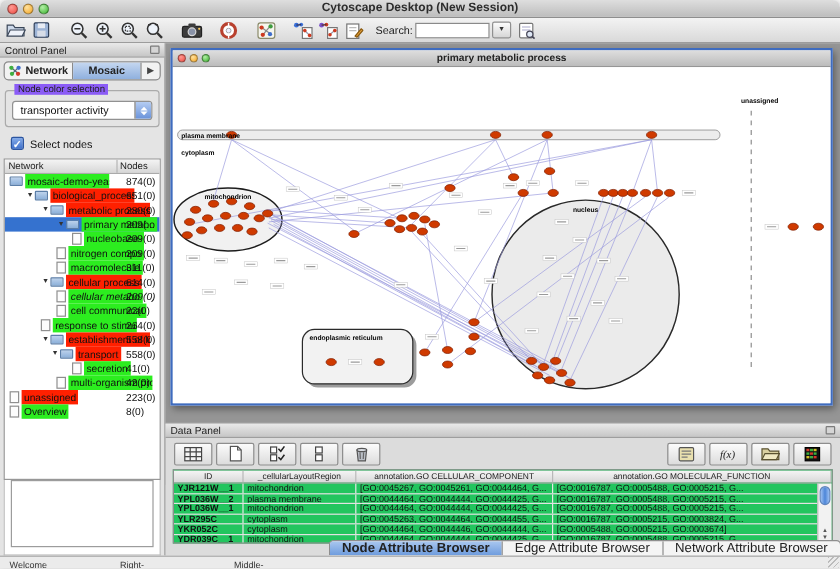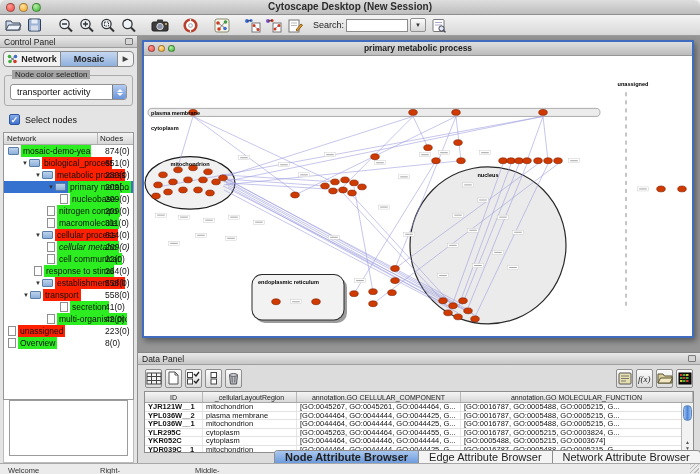--- a/index.html
+++ b/index.html
@@ -24,21 +24,21 @@
   .ddbtn{width:16px;height:14px;border:1px solid #909090;border-radius:2px;background:linear-gradient(#fcfcfc,#d6d6d6);display:flex;align-items:center;justify-content:center;font-size:6px;color:#333;}
   
   .cp{position:absolute;left:0;top:36px;width:138px;bottom:11px;background:#e4e4e4;border-right:1px solid #8f8f8f;display:flex;flex-direction:column;}
   .panelhead{height:12px;background:linear-gradient(#e9e9e9,#c6c6c6);border-bottom:1px solid #9e9e9e;font-size:8.5px;color:#222;display:flex;align-items:center;padding:0 4px;}
   .panelhead .ph-ico{margin-left:auto;width:8px;height:7px;border:1px solid #7b7b7b;background:#d5d5d5;border-radius:1px;}
   .cptabs{display:flex;margin:3px 3px 2px 3px;height:16px;border:1px solid #8a8a8a;border-radius:4px;background:#f2f2f2;overflow:hidden;}
   .seg{flex:1;display:flex;align-items:center;justify-content:center;gap:3px;font-size:9px;font-weight:bold;color:#222;border-right:1px solid #8a8a8a;}
   .seg:last-child{border-right:none;flex:0 0 15px;font-size:7px;color:#444;}
   .seg.active{background:linear-gradient(#c5d7f0,#8fb0de);}
   .groupbox{margin:6px 4px 2px 4px;border:1px solid #ababab;border-radius:3px;position:relative;padding:8px 5px 5px 5px;}
-  .legend{position:absolute;top:-6px;left:7px;background:#a3a3a3;padding:0 3px;font-size:8px;color:#222;}
+  .legend{position:absolute;top:-6px;left:7px;background:#8b5cf6;padding:0 3px;font-size:8px;color:#222;}
   .combo{height:16px;background:#fff;border:1px solid #919191;border-radius:3px;display:flex;align-items:center;font-size:9px;color:#111;padding-left:6px;position:relative;overflow:hidden;}
   .combobtn{position:absolute;right:0;top:0;bottom:0;width:14px;background:linear-gradient(#b4ccf2,#6a93da);border-left:1px solid #7a7a7a;display:flex;flex-direction:column;align-items:center;justify-content:center;gap:1px;}
   .arr-up{width:0;height:0;border-left:3px solid transparent;border-right:3px solid transparent;border-bottom:3px solid #fff;}
   .arr-dn{width:0;height:0;border-left:3px solid transparent;border-right:3px solid transparent;border-top:3px solid #fff;}
   .cbrow{display:flex;align-items:center;gap:5px;margin:6px 0 5px 9px;}
   .cbx{width:11px;height:11px;border:1px solid #2c55a0;border-radius:2px;background:linear-gradient(#85abe8,#3f70cc);color:#fff;font-size:9px;font-weight:bold;line-height:10px;text-align:center;}
   .cbxlabel{font-size:9px;color:#111;}
   .treebox{margin:2px 3px 0 3px;background:#fff;border:1px solid #979797;height:268px;overflow:hidden;position:relative;}
   .treehead{display:flex;height:12px;background:linear-gradient(#f4f4f4,#d7d7d7);border-bottom:1px solid #aaa;font-size:8px;color:#222;}
   .treehead .c1{flex:1;padding-left:3px;border-right:1px solid #b5b5b5;line-height:12px;}
@@ -65,23 +65,23 @@
   .canvas{position:absolute;left:0;top:14px;right:0;bottom:0;background:#fff;}
   .canvas svg{width:100%;height:100%;display:block;}
   .behind{position:absolute;left:0;bottom:0;right:0;height:14px;}
   .bz{position:absolute;left:8px;bottom:0;width:92px;height:14px;}
   .bfrag{position:absolute;bottom:1px;height:12px;background:#f3f3f3;border:1px solid #858585;}
   .bblue{position:absolute;bottom:1px;height:13px;background:#4a77bd;border:1px solid #2a4f8f;}
   .fragscribble{position:absolute;left:0;top:4px;right:0;height:1px;background:#9a9a9a;}
   
   .dp{position:absolute;left:138px;top:352px;right:0;bottom:11px;background:#dcdcdc;border-top:1px solid #878787;}
   .dptoolbar{position:absolute;left:0;top:12px;right:0;height:26px;display:flex;align-items:center;padding:0 7px;gap:3px;}
-  .dpbtn{width:17px;height:19px;border:1px solid #8e8e8e;border-radius:2px;background:linear-gradient(#fbfbfb,#dcdcdc);display:flex;align-items:center;justify-content:center;text-align:center;}
+  .dpbtn{width:32px;height:19px;border:1px solid #8e8e8e;border-radius:2px;background:linear-gradient(#fbfbfb,#dcdcdc);display:flex;align-items:center;justify-content:center;text-align:center;}
   .dpright{margin-left:auto;display:flex;gap:3px;}
-  .dptable{position:absolute;left:6px;right:6px;top:38px;height:62px;background:#ffffff;border:1px solid #8e8e8e;overflow:hidden;}
+  .dptable{position:absolute;left:6px;right:6px;top:38px;height:62px;background:#22c55e;border:1px solid #8e8e8e;overflow:hidden;}
   .dthead{display:flex;height:11px;background:linear-gradient(#f5f5f5,#d8d8d8);border-bottom:1px solid #a8a8a8;font-size:7px;color:#222;}
   .dthead div{border-right:1px solid #b8b8b8;text-align:center;line-height:11px;overflow:hidden;white-space:nowrap;}
   .dtrow{display:flex;height:8.5px;font-size:7.5px;color:#111;border-bottom:1px solid #e2e2e2;}
   .dtrow div{border-right:1px solid #e6e6e6;padding-left:3px;line-height:8.5px;overflow:hidden;white-space:nowrap;}
   .dtrow div:first-child{font-weight:bold;}
   .c-id{width:58px;flex:none;}
   .c-reg{width:94px;flex:none;}
   .c-comp{width:164px;flex:none;}
   .c-func{flex:1;}
   .vscroll{position:absolute;right:0;top:11px;bottom:0;width:12px;background:#f2f2f2;border-left:1px solid #b8b8b8;}
@@ -366,21 +366,21 @@
             <div class="ticon file"></div>
             <div class="tlabel green">response to stimulu</div>
             <div class="tnodes">264(0)</div>
           </div>
           <div class="trow" style="padding-left: 30px;">
             <div class="tarrow">▼</div>
             <div class="ticon fold"></div>
             <div class="tlabel red">establishment of lo</div>
             <div class="tnodes">558(0)</div>
           </div>
-          <div class="trow" style="padding-left: 18px;">
+          <div class="trow" style="padding-left: 38px;">
             <div class="tarrow">▼</div>
             <div class="ticon fold"></div>
             <div class="tlabel red">transport</div>
             <div class="tnodes">558(0)</div>
           </div>
           <div class="trow" style="padding-left: 56px;">
             <div class="ticon file"></div>
             <div class="tlabel green">secretion</div>
             <div class="tnodes">41(0)</div>
           </div>

